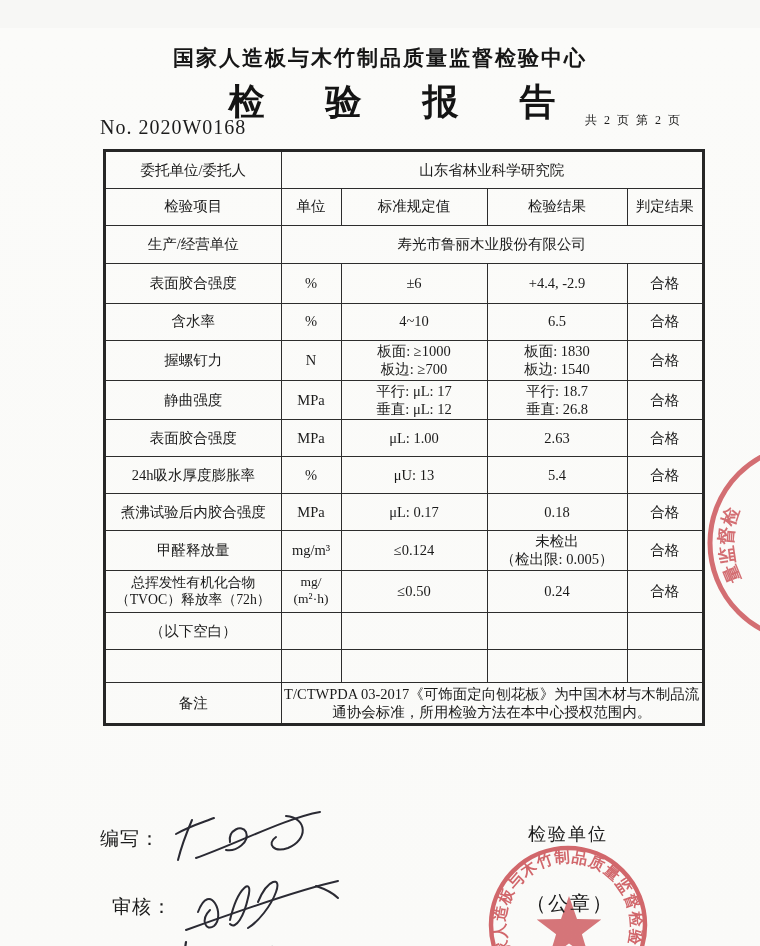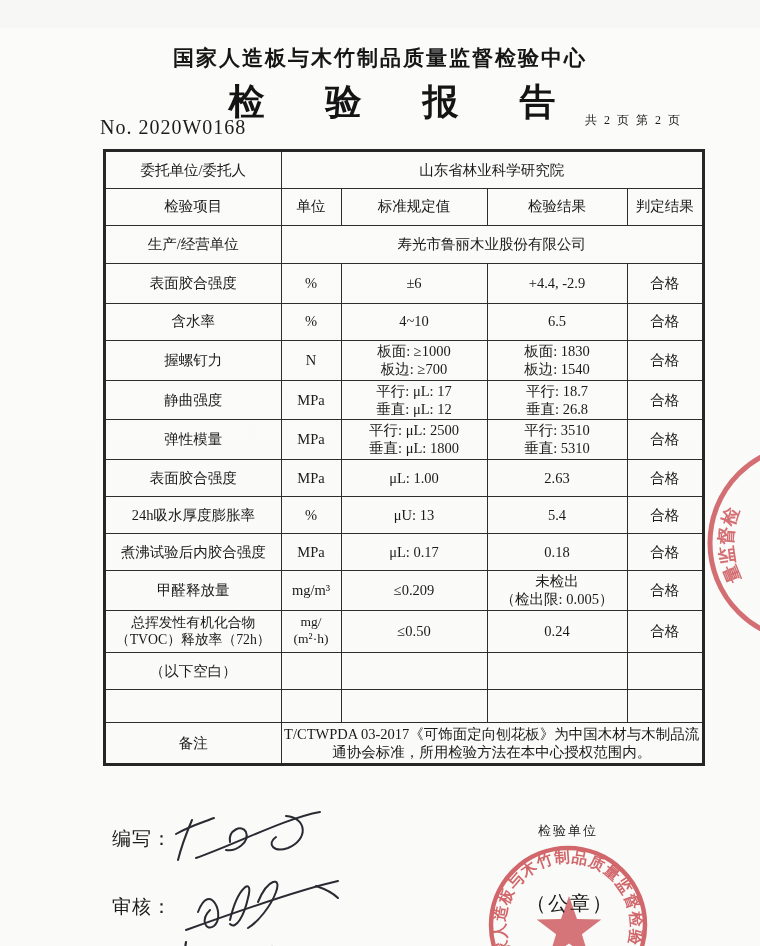--- a/index.html
+++ b/index.html
@@ -61,21 +61,21 @@
   td.th { font-size: 15px; }
   td.remark-text { font-size: 14.5px; padding: 2px 8px; }
   
   .sig-label {
     position: absolute;
     font-size: 19px; letter-spacing: 1px; color: #1b1b1b;
   }
   .sig-svg { position: absolute; }
   .unit-title {
     position: absolute; left: 478px; top: 794px; width: 180px;
-    text-align: center; font-size: 13px; letter-spacing: 2px; color: #1b1b1b;
+    text-align: center; font-size: 18px; letter-spacing: 2px; color: #1b1b1b;
   }
   .seal-svg { position: absolute; left: 478px; top: 812px; }
   .side-seal-svg { position: absolute; left: 693px; top: 420px; }
   .seal-ring-text { letter-spacing: 1px; }
 </style>
 </head>
 <body>
 
 <div class="page">
 
@@ -133,29 +133,20 @@
     </tr>
     <tr style="height:38px">
       <td>静曲强度</td>
       <td>MPa</td>
       <td>平行: μL: 17
 垂直: μL: 12</td>
       <td>平行: 18.7
 垂直: 26.8</td>
       <td>合格</td>
     </tr>
-    <tr style="height:40px">
-      <td>弹性模量</td>
-      <td>MPa</td>
-      <td>平行: μL: 2500
-垂直: μL: 1800</td>
-      <td>平行: 3510
-垂直: 5310</td>
-      <td>合格</td>
-    </tr>
     <tr style="height:37px">
       <td>表面胶合强度</td>
       <td>MPa</td>
       <td>μL: 1.00</td>
       <td>2.63</td>
       <td>合格</td>
     </tr>
     <tr style="height:37px">
       <td>24h吸水厚度膨胀率</td>
       <td>%</td>
@@ -166,21 +157,21 @@
     <tr style="height:37px">
       <td>煮沸试验后内胶合强度</td>
       <td>MPa</td>
       <td>μL: 0.17</td>
       <td>0.18</td>
       <td>合格</td>
     </tr>
     <tr style="height:40px">
       <td>甲醛释放量</td>
       <td>mg/m³</td>
-      <td>≤0.209</td>
+      <td>≤0.124</td>
       <td>未检出
 （检出限: 0.005）</td>
       <td>合格</td>
     </tr>
     <tr style="height:42px">
       <td style="font-size:13.8px">总挥发性有机化合物
 （TVOC）释放率（72h）</td>
       <td style="font-size:13.5px">mg/
 (m²·h)</td>
       <td>≤0.50</td>
@@ -211,21 +202,21 @@
   <svg class="side-seal-svg" width="120" height="190" viewBox="0 0 120 190" style="opacity:0.78">
     <circle cx="115" cy="95" r="98" fill="none" stroke="#c9474d" stroke-width="5"></circle>
     <defs>
       <path id="sideArc" d="M 49.2,133 A 76,76 0 0 1 49.2,57" fill="none"></path>
     </defs>
     <text font-size="18" fill="#c9474d" font-weight="bold">
       <textPath href="#sideArc" startOffset="2%">量监督检验中心</textPath>
     </text>
   </svg>
 
-  <div class="sig-label" style="left:112px; top:798px">编写：</div>
+  <div class="sig-label" style="left:100px; top:798px">编写：</div>
   <svg class="sig-svg" style="left:168px; top:778px" width="180" height="62" viewBox="0 0 180 62">
     <g fill="none" stroke="#2a2a33" stroke-width="2" stroke-linecap="round">
       <path d="M24,14 C18,28 13,42 10,54"></path>
       <path d="M8,28 C22,20 36,16 46,12"></path>
       <path d="M62,36 C60,24 74,18 78,26 C82,36 68,46 58,44"></path>
       <path d="M28,52 C68,38 118,12 152,6"></path>
       <path d="M118,10 C140,12 140,34 120,42 C106,47 98,38 108,31"></path>
     </g>
   </svg>
 

